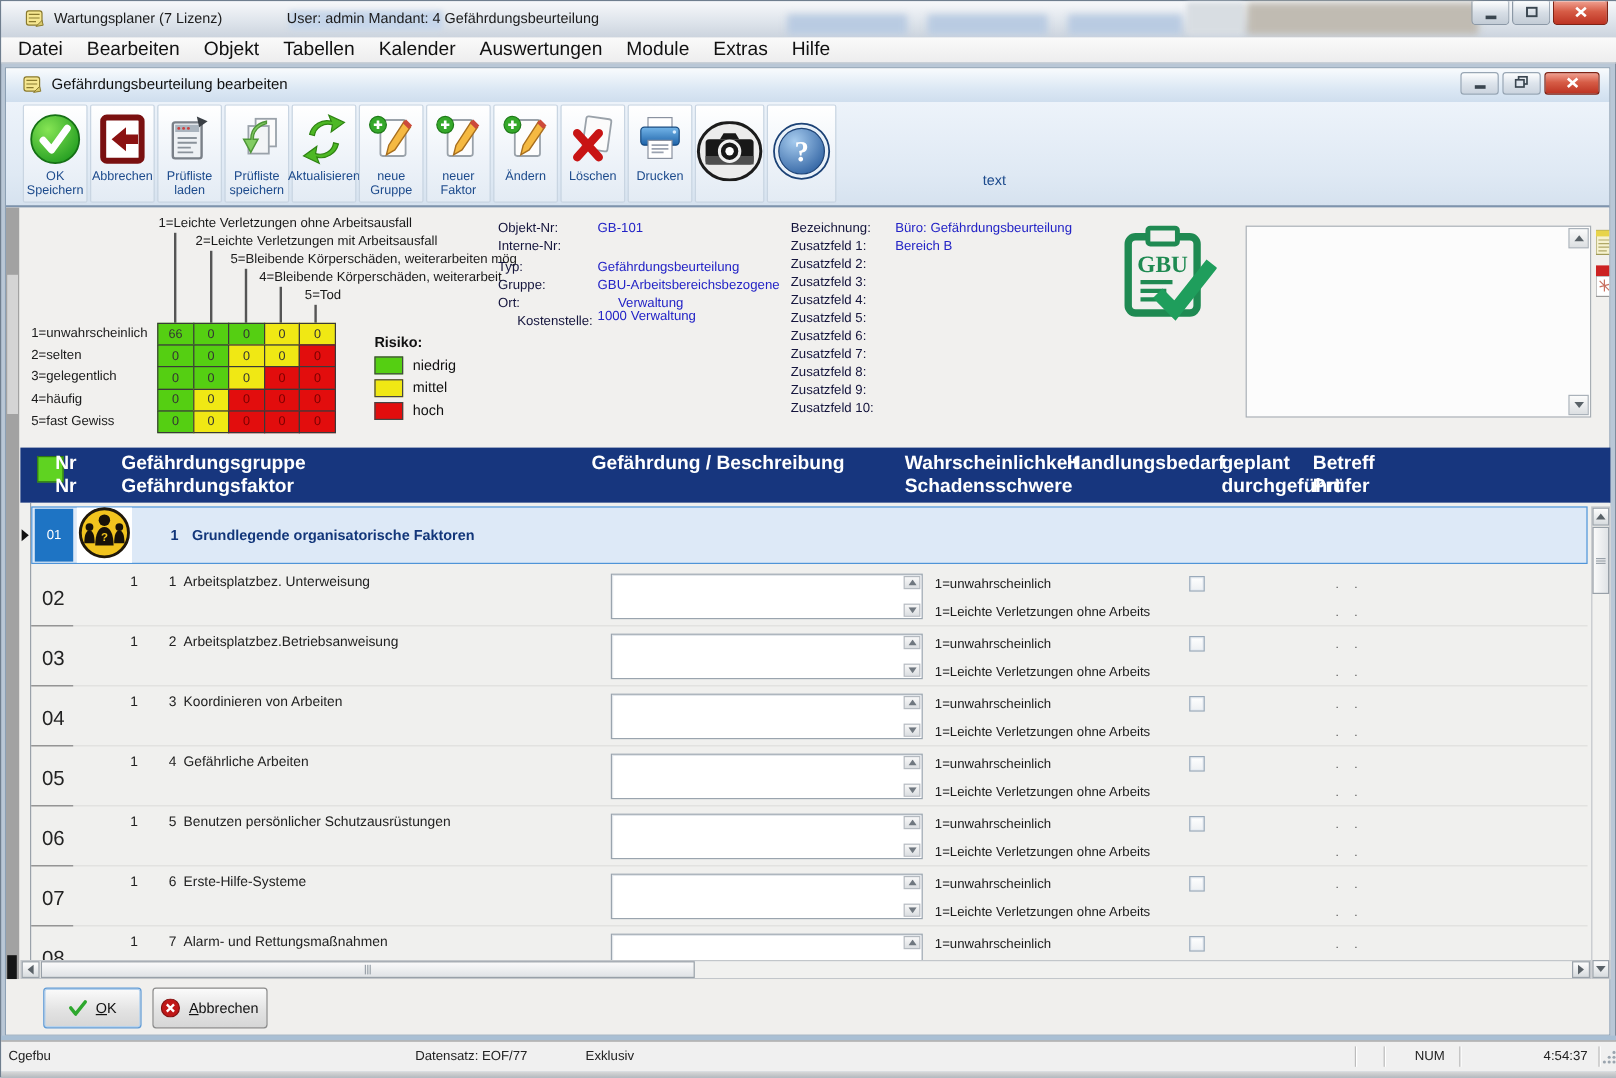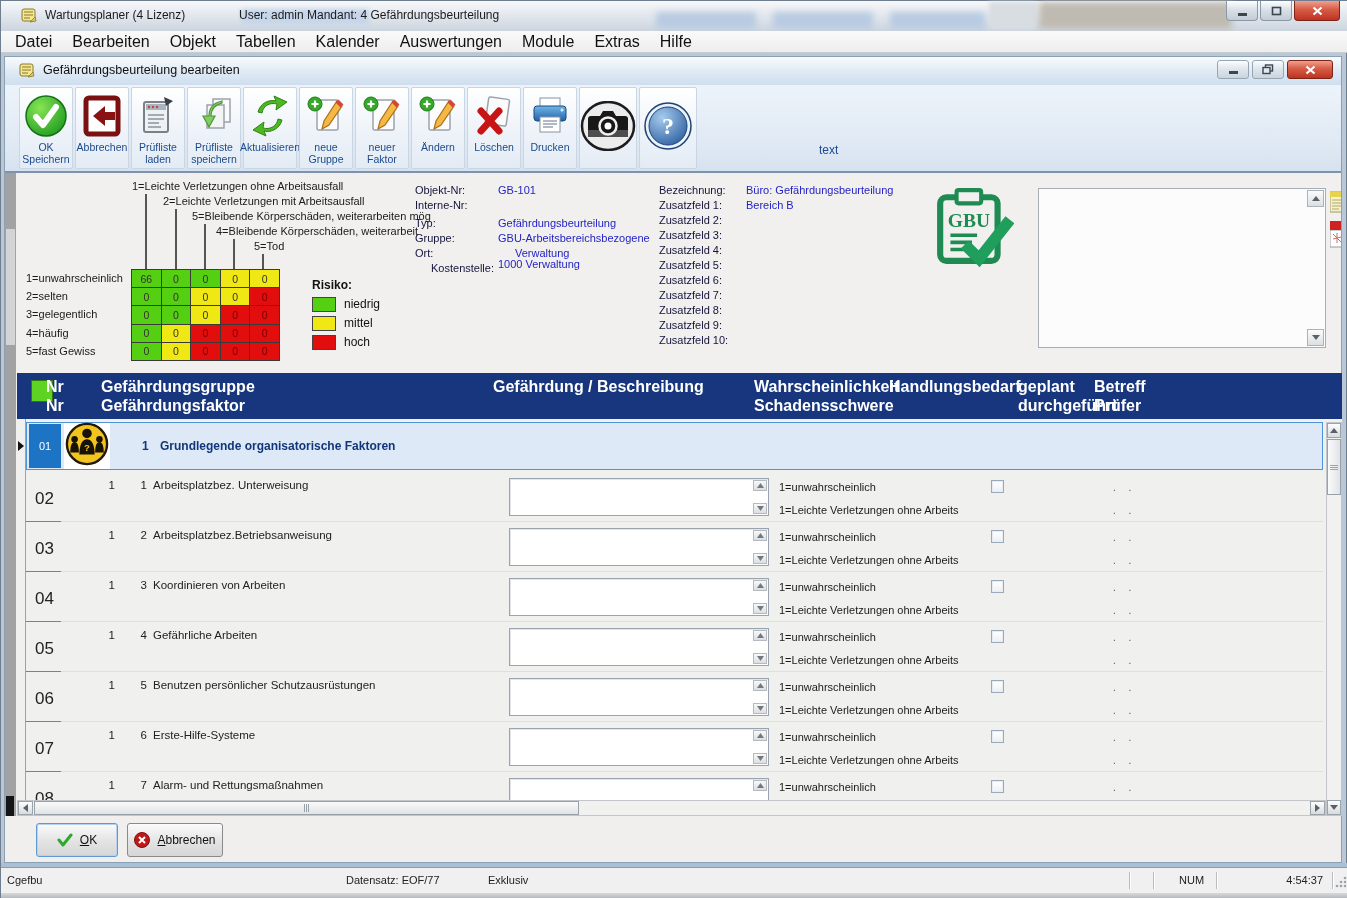--- a/index.html
+++ b/index.html
@@ -126,21 +126,21 @@
     <div class="blurbox" style="left:655px;top:11px;width:100px;height:17px;background:#b9cbe2;"></div>
     <div class="blurbox" style="left:772px;top:11px;width:100px;height:17px;background:#b9cbe2;"></div>
     <div class="blurbox" style="left:889px;top:11px;width:95px;height:17px;background:#b9cbe2;"></div>
     <div class="blurbox" style="left:988px;top:1px;width:48px;height:27px;background:#d8dde2;filter:blur(2px);"></div>
     <div class="blurbox" style="left:1038px;top:1px;width:193px;height:27px;background:#c0bbb2;"></div>
     <span id="app-icon"><svg width="16" height="16" viewBox="0 0 16 16">
           <rect x="1" y="2" width="13" height="12" rx="2" fill="#f5e690" stroke="#8a7a2e"></rect>
           <path d="M3 5h9M3 8h9M3 11h6" stroke="#8a7a2e" stroke-width="1" fill="none"></path>
           <path d="M9 15 L14 10 L15 14 Z" fill="#d8c86a" stroke="#8a7a2e" stroke-width="0.8"></path>
         </svg></span>
-    <span id="app-title">Wartungsplaner  (4 Lizenz)</span>
+    <span id="app-title">Wartungsplaner  (7 Lizenz)</span>
     <span id="app-session">User: admin Mandant: 4 Gefährdungsbeurteilung</span>
     <div id="win-btns">
       <div class="wb">
           <div class="g-min"></div>
         </div>
       <div class="wb">
           <span><svg width="11" height="10" viewBox="0 0 11 10">
               <rect x="1.5" y="1.5" width="8" height="7" fill="none" stroke="#3a4650" stroke-width="1.6"></rect>
             </svg></span>
         </div>

